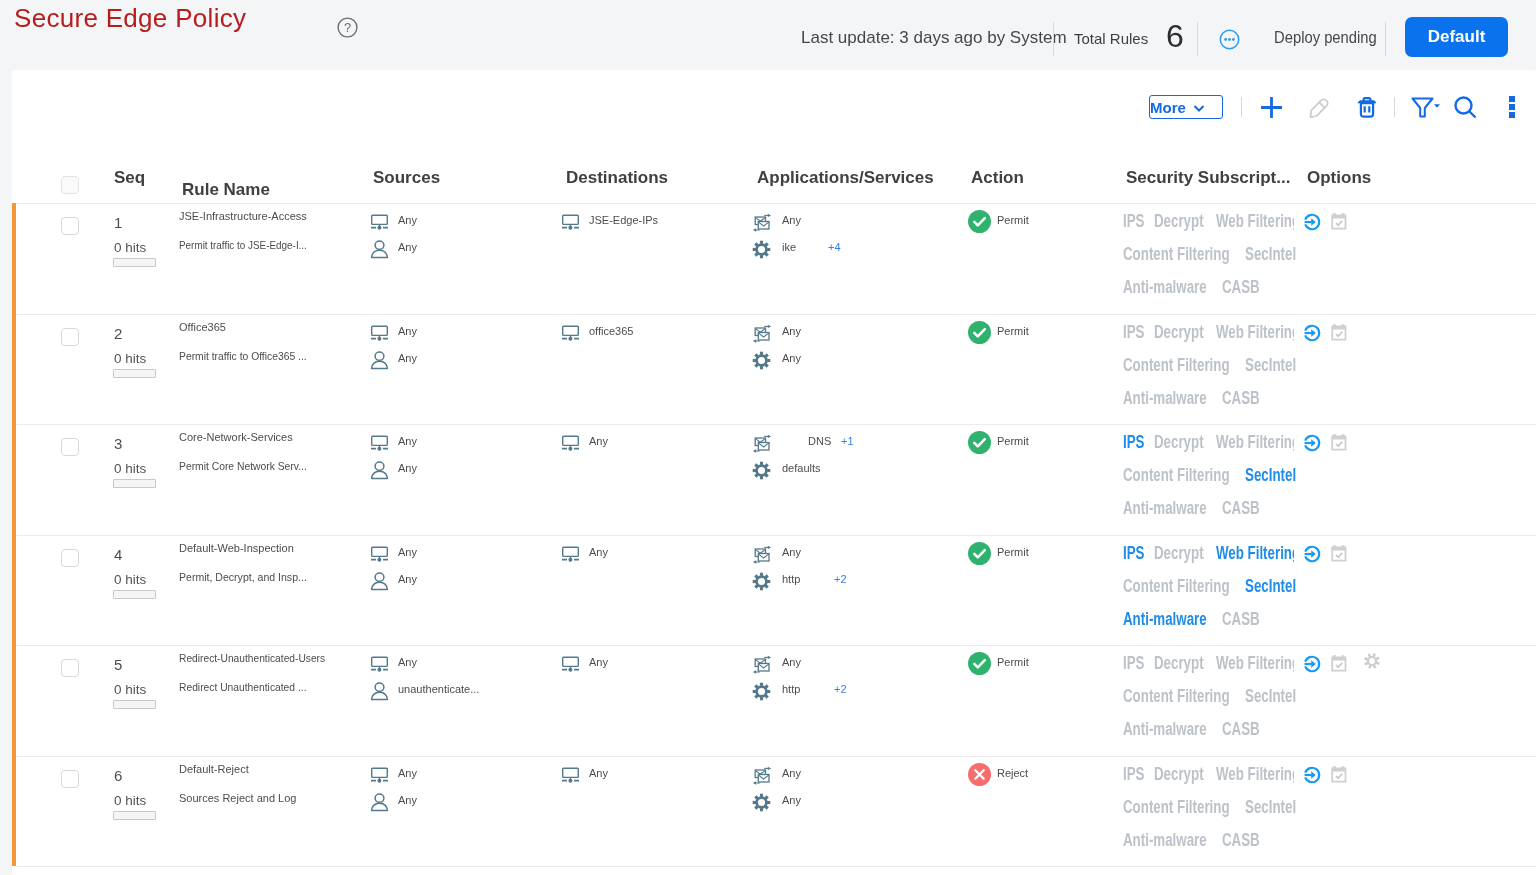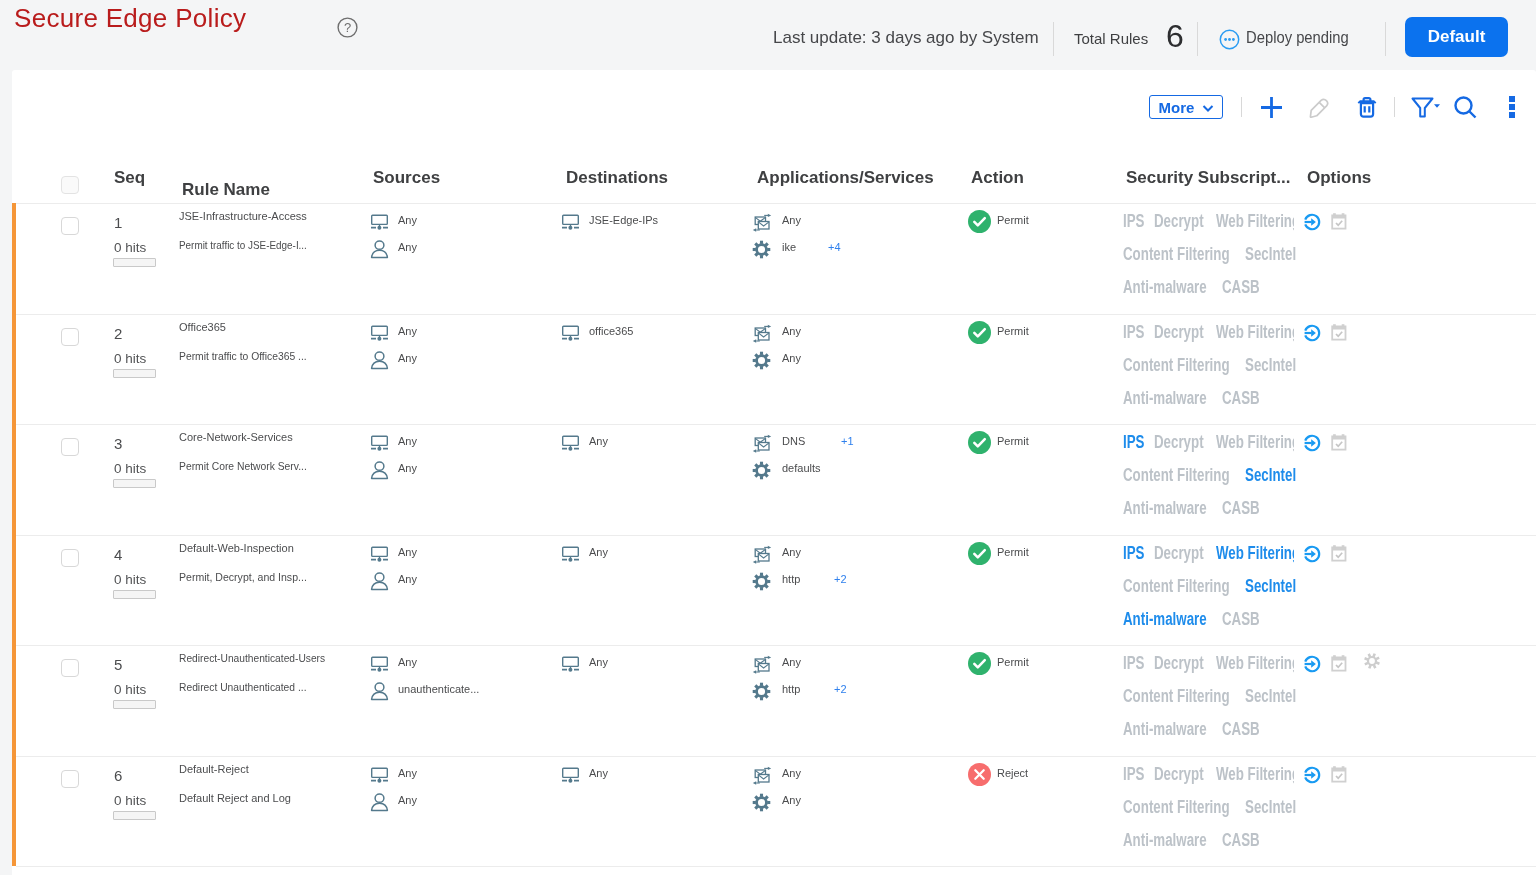--- a/index.html
+++ b/index.html
@@ -1,18 +1,18 @@
 <!DOCTYPE html>
 <html><head><meta charset="utf-8"><style>
 * { margin:0; padding:0; box-sizing:border-box; }
 body { width:1536px; height:875px; background:#f4f5f6; font-family:"Liberation Sans", sans-serif; position:relative; overflow:hidden; }
 .abs { position:absolute; }
 .t15 { font-size:11px; color:#4b4c4e; }
 .t14 { font-size:13.5px; color:#525355; }
-.t17 { font-size:17px; color:#46474a; }
+.t17 { font-size:17px; color:#46474a;margin-left:28px; }
 .sub { font-size:18px; font-weight:bold; white-space:nowrap; }
 .sub span { display:inline-block; transform:scaleX(0.74); transform-origin:left; letter-spacing:0; }
 .card { position:absolute; left:12px; top:70px; right:0; bottom:0; background:#fff; border-radius:3px 3px 0 0; }
 .obar { position:absolute; left:12px; top:203px; width:4px; height:663px; background:#f59638; }
 </style></head>
 <body>
 <div class="card"></div>
 <div class="abs" style="left:14px;top:3px;font-size:26px;font-weight:normal;letter-spacing:0.3px;color:#b91c1c">Secure Edge Policy</div>
 <svg class="abs" style="left:337px;top:17px" width="21" height="21" viewBox="0 0 21 21" fill="none">
 <circle cx="10.5" cy="10.5" r="9.4" stroke="#6e6e6e" stroke-width="1.4"></circle>
@@ -25,21 +25,21 @@
 <div class="abs" style="left:1197px;top:22px;width:1px;height:34px;background:#d9d9d9"></div>
 <svg class="abs" style="left:1219px;top:29px" width="21" height="21" viewBox="0 0 21 21" fill="none">
 <circle cx="10.5" cy="10.5" r="9.2" stroke="#2b9cf2" stroke-width="1.5"></circle>
 <circle cx="6.6" cy="10.5" r="1.4" fill="#2b9cf2"></circle>
     <circle cx="10.5" cy="10.5" r="1.4" fill="#2b9cf2"></circle>
     <circle cx="14.4" cy="10.5" r="1.4" fill="#2b9cf2"></circle>
 </svg>
 <div class="abs t17" style="left:1246px;top:28px"><span style="display:inline-block;transform:scaleX(0.87);transform-origin:left;white-space:nowrap">Deploy pending</span></div>
 <div class="abs" style="left:1385px;top:22px;width:1px;height:34px;background:#d9d9d9"></div>
 <div class="abs" style="left:1405px;top:17px;width:103px;height:40px;background:#0b72ee;border-radius:7px;color:#fff;font-weight:bold;font-size:17px;text-align:center;line-height:40px">Default</div>
-<div class="abs" style="left:1149px;top:95px;width:74px;height:24px;border:1px solid #1569e3;border-radius:3px;background:#fff;text-align:center;line-height:24px;font-size:15px;font-weight:bold;color:#1569e3">More <svg width="12" height="9" viewBox="0 0 12 9" style="margin-left:3px">
+<div class="abs" style="left:1149px;top:95px;width:74px;height:24px;border:1px solid #1569e3;border-radius:3px;background:#fff;line-height:24px;font-size:15px;font-weight:bold;color:#1569e3">More <svg width="12" height="9" viewBox="0 0 12 9" style="margin-left:3px">
       <path d="M1.5 2l4.5 4.5L10.5 2" stroke="#1569e3" stroke-width="2" fill="none"></path>
     </svg></div>
 <div class="abs" style="left:1241px;top:97px;width:1px;height:20px;background:#d8d8d8"></div>
 <svg class="abs" style="left:1260px;top:96px" width="23" height="23" viewBox="0 0 23 23">
     <path d="M11.5 1v21M1 11.5h21" stroke="#1569e3" stroke-width="2.8"></path>
   </svg>
 <svg class="abs" style="left:1308px;top:96px" width="22" height="22" viewBox="0 0 22 22" fill="none">
     <path d="M3.2 14.3L13.1 4.4a3.9 3.9 0 0 1 5.5 5.5L8.7 19.8l-5.6 1.4a.55.55 0 0 1-.67-.67z" stroke="#cbcbcb" stroke-width="1.7" stroke-linejoin="round"></path>
     <path d="M11.2 6.3l5.5 5.5" stroke="#cbcbcb" stroke-width="1.7"></path>
   </svg>
@@ -246,21 +246,21 @@
 <svg class="abs" style="left:752px;top:433.0px" width="20" height="20" viewBox="0 0 20 20" fill="none">
 <path d="M12.2 3.4H16" stroke="#54798c" stroke-width="1.1"></path>
 <path d="M15.8 1.7L19.2 3.4L15.8 5.1Z" fill="#54798c"></path>
 <rect x="3.2" y="5" width="10.3" height="7.5" stroke="#54798c" stroke-width="1.3"></rect>
 <path d="M3.2 5.4l5.1 3.9 5.2-3.9" stroke="#54798c" stroke-width="1.1"></path>
 <rect x="6.3" y="9.5" width="10.7" height="7.5" fill="#fff" stroke="#54798c" stroke-width="1.3"></rect>
 <path d="M6.3 9.9l5.3 4.1 5.4-4.1" stroke="#54798c" stroke-width="1.1"></path>
 <path d="M7.8 18H4.2" stroke="#54798c" stroke-width="1.1"></path>
 <path d="M4.2 16.3L.8 18l3.4 1.7Z" fill="#54798c"></path>
 </svg>
-<div class="abs t15" style="left:782px;top:435.0px">DNS</div>
+<div class="abs t15" style="left:808px;top:435.0px">DNS</div>
 <div class="abs t15" style="left:841px;top:435.0px;color:#2f80ed">+1</div>
 <svg class="abs" style="left:752px;top:461.0px" width="19" height="19" viewBox="0 0 19 19" fill="none">
 <circle cx="9.5" cy="9.5" r="4.9" stroke="#54798c" stroke-width="2.7"></circle>
     <path d="M15.10 9.50L18.30 9.50" stroke="#54798c" stroke-width="3.1"></path>
     <path d="M13.46 13.46L15.72 15.72" stroke="#54798c" stroke-width="3.1"></path>
     <path d="M9.50 15.10L9.50 18.30" stroke="#54798c" stroke-width="3.1"></path>
     <path d="M5.54 13.46L3.28 15.72" stroke="#54798c" stroke-width="3.1"></path>
     <path d="M3.90 9.50L0.70 9.50" stroke="#54798c" stroke-width="3.1"></path>
     <path d="M5.54 5.54L3.28 3.28" stroke="#54798c" stroke-width="3.1"></path>
     <path d="M9.50 3.90L9.50 0.70" stroke="#54798c" stroke-width="3.1"></path>
@@ -449,21 +449,21 @@
     <path d="M7.14 5.01L5.66 1.84" stroke="#cdcdcd" stroke-width="2.6"></path>
     <path d="M10.50 4.87L11.70 1.58" stroke="#cdcdcd" stroke-width="2.6"></path>
     <path d="M12.99 7.14L16.16 5.66" stroke="#cdcdcd" stroke-width="2.6"></path>
 </svg>
 <div class="abs" style="left:16px;top:755.5px;right:0;height:110.5px;border-top:1px solid #ececec"></div>
 <div class="abs" style="left:61px;top:769.5px;width:18px;height:18px;border:1px solid #d8d8d8;border-radius:4px;background:#fff"></div>
 <div class="abs" style="left:114px;top:766.5px;font-size:15px;color:#4b4c4e">6</div>
 <div class="abs t14" style="left:114px;top:792.5px">0 hits</div>
 <div class="abs" style="left:113px;top:810.5px;width:43px;height:9px;border:1px solid #c9c9c9;background:#f5f5f5;border-radius:1px"></div>
 <div class="abs t15" style="left:179px;top:762.5px;width:189px;overflow:hidden;white-space:nowrap;">Default-Reject</div>
-<div class="abs t15" style="left:179px;top:791.5px;width:189px;overflow:hidden;white-space:nowrap;"><span style="display:inline-block;transform:scaleX(1.000);transform-origin:left;white-space:nowrap">Default Reject and Log</span></div>
+<div class="abs t15" style="left:179px;top:791.5px;width:189px;overflow:hidden;white-space:nowrap;"><span style="display:inline-block;transform:scaleX(1.000);transform-origin:left;white-space:nowrap">Sources Reject and Log</span></div>
 <svg class="abs" style="left:370px;top:765.5px" width="19" height="18" viewBox="0 0 19 18" fill="none">
 <rect x="1.7" y="2.2" width="15.6" height="9.2" rx="0.8" stroke="#54798c" stroke-width="1.4"></rect>
 <path d="M9.5 11.4v2" stroke="#54798c" stroke-width="1.4"></path>
 <circle cx="9.4" cy="14.8" r="2" fill="#54798c"></circle>
 <path d="M1 14.7h5M13 14.7h5" stroke="#54798c" stroke-width="1.7"></path>
 </svg>
 <div class="abs t15" style="left:398px;top:766.5px">Any</div>
 <svg class="abs" style="left:370px;top:792.5px" width="19" height="19" viewBox="0 0 19 19" fill="none">
 <ellipse cx="9.5" cy="5.2" rx="4.4" ry="4.1" stroke="#54798c" stroke-width="1.5"></ellipse>
 <path d="M1.6 17.4c0.6-5 3.6-7.2 7.9-7.2s7.3 2.2 7.9 7.2z" stroke="#54798c" stroke-width="1.5" stroke-linejoin="round"></path>

